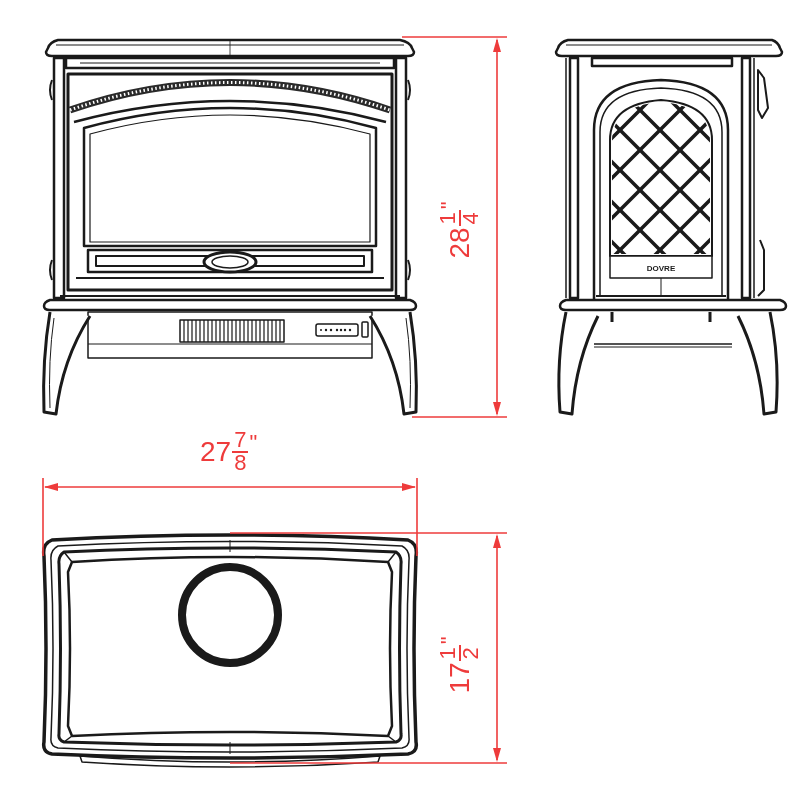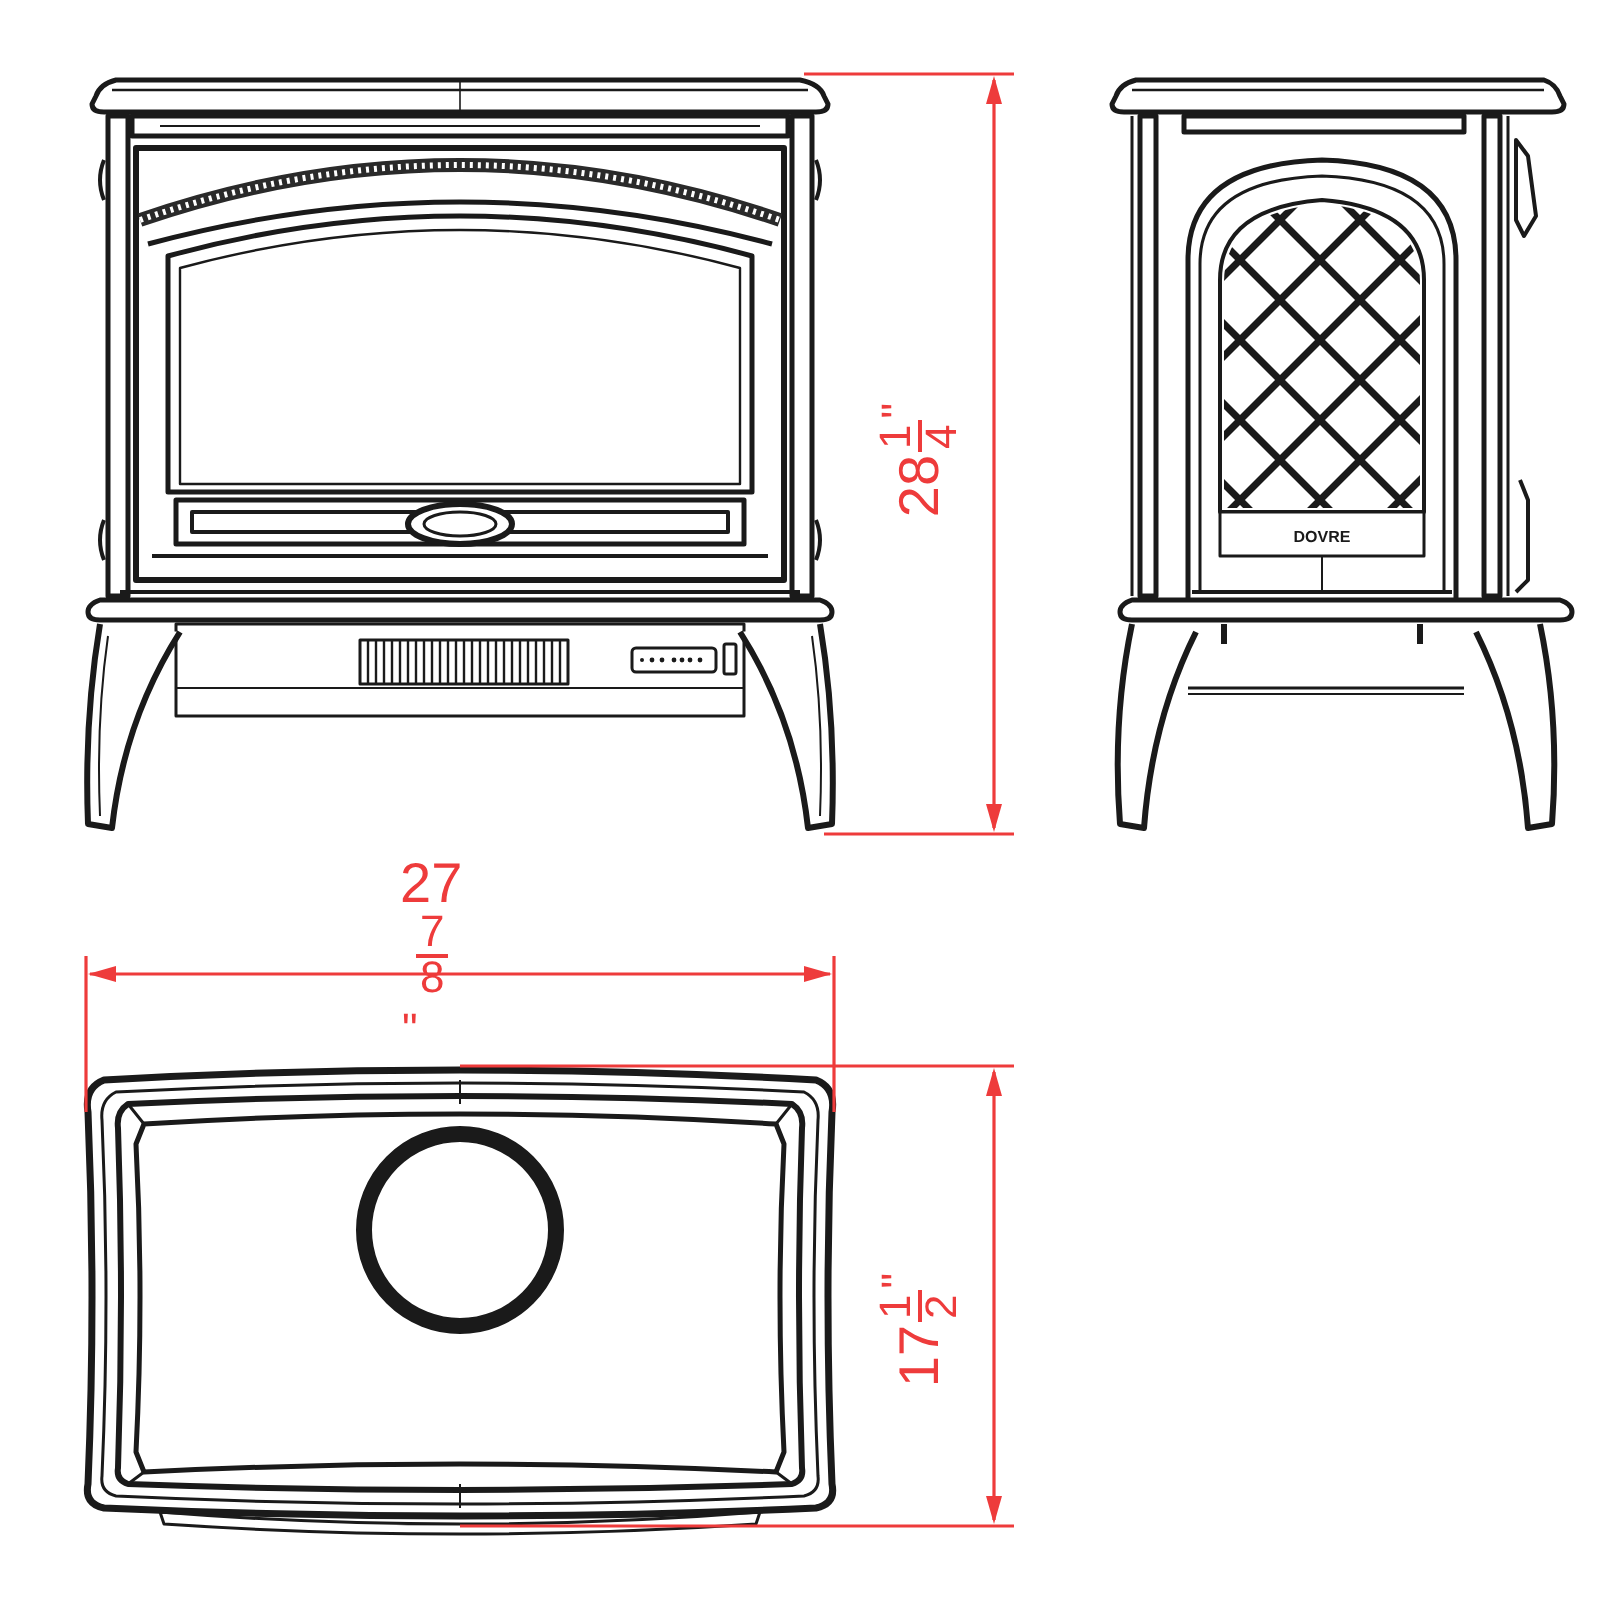--- a/index.html
+++ b/index.html
@@ -150,21 +150,21 @@
 
 <div class="dim-label rot" style="left:420px; top:210px; width:80px; height:40px; justify-content:center;">
   <span>28</span>
   <span class="frac">
     <span class="num">1</span>
     <span class="den">4</span>
   </span>
   <span class="inch">"</span>
 </div>
 
-<div class="dim-label" style="left:200px; top:428px; height:48px;flex-direction:column;">
+<div class="dim-label" style="left:200px; top:428px; height:48px;">
   <span>27</span>
   <span class="frac">
     <span class="num">7</span>
     <span class="den">8</span>
   </span>
   <span class="inch" style="margin-top:4px;">"</span>
 </div>
 
 <div class="dim-label rot" style="left:420px; top:645px; width:80px; height:40px; justify-content:center;">
   <span>17</span>

